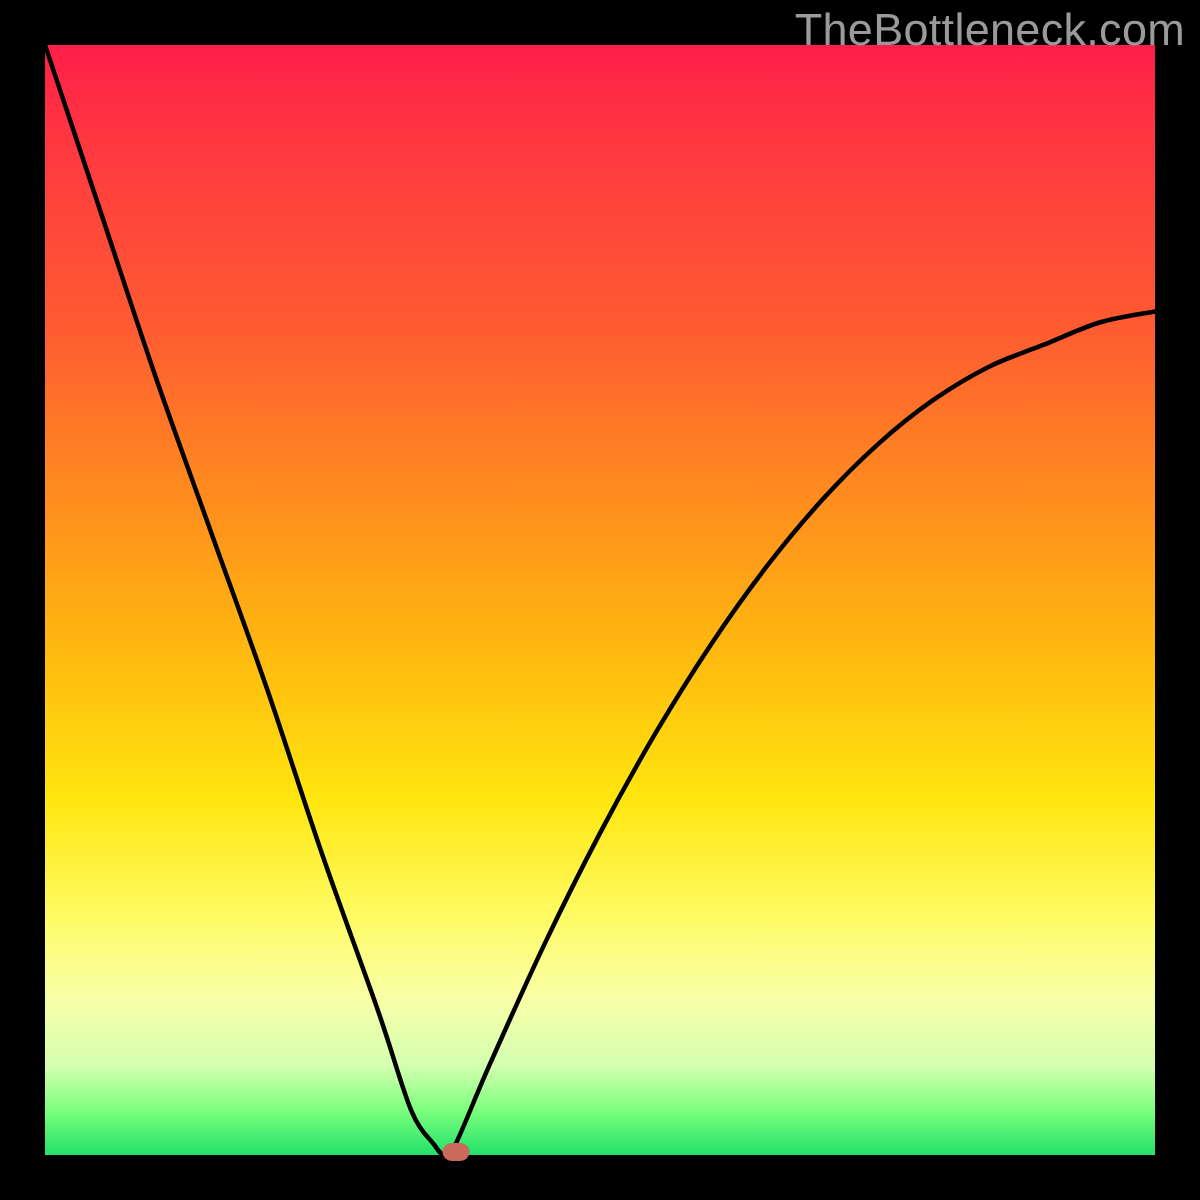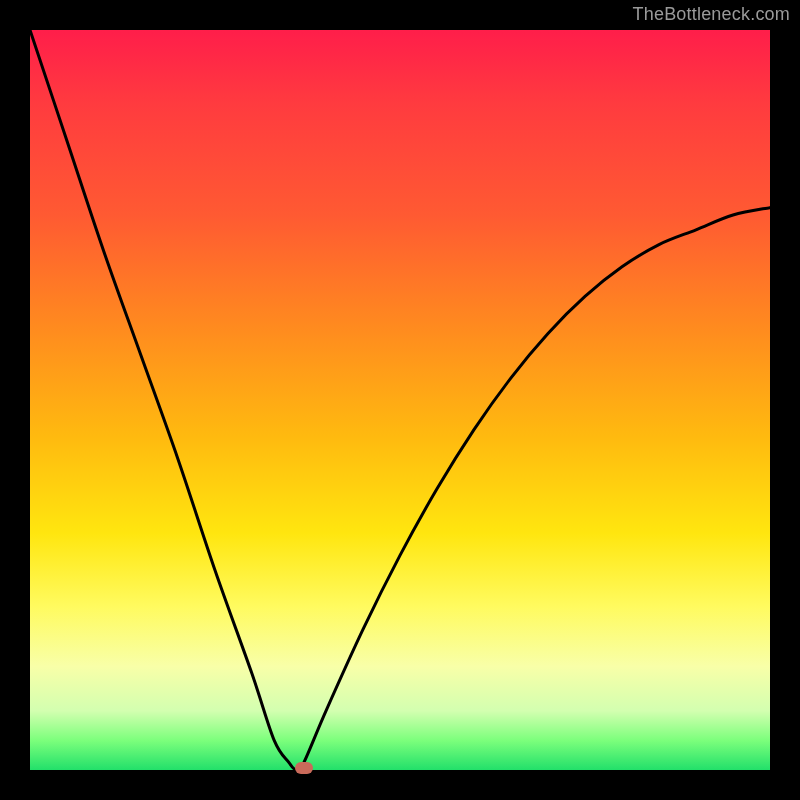--- a/index.html
+++ b/index.html
@@ -53,21 +53,21 @@
     height: 12px;
     border-radius: 6px;
     background: #c96a5a;
   }
   .watermark {
     position: absolute;
     top: 4px;
     right: 10px;
     color: #9a9a9a;
     font-family: Arial, Helvetica, sans-serif;
-    font-size: 18px;
+    font-size: 30px;
     letter-spacing: 0.2px;
   }
 </style>
 </head>
 <body>
 
 <div class="frame">
 
   <div class="plot-area">
 

